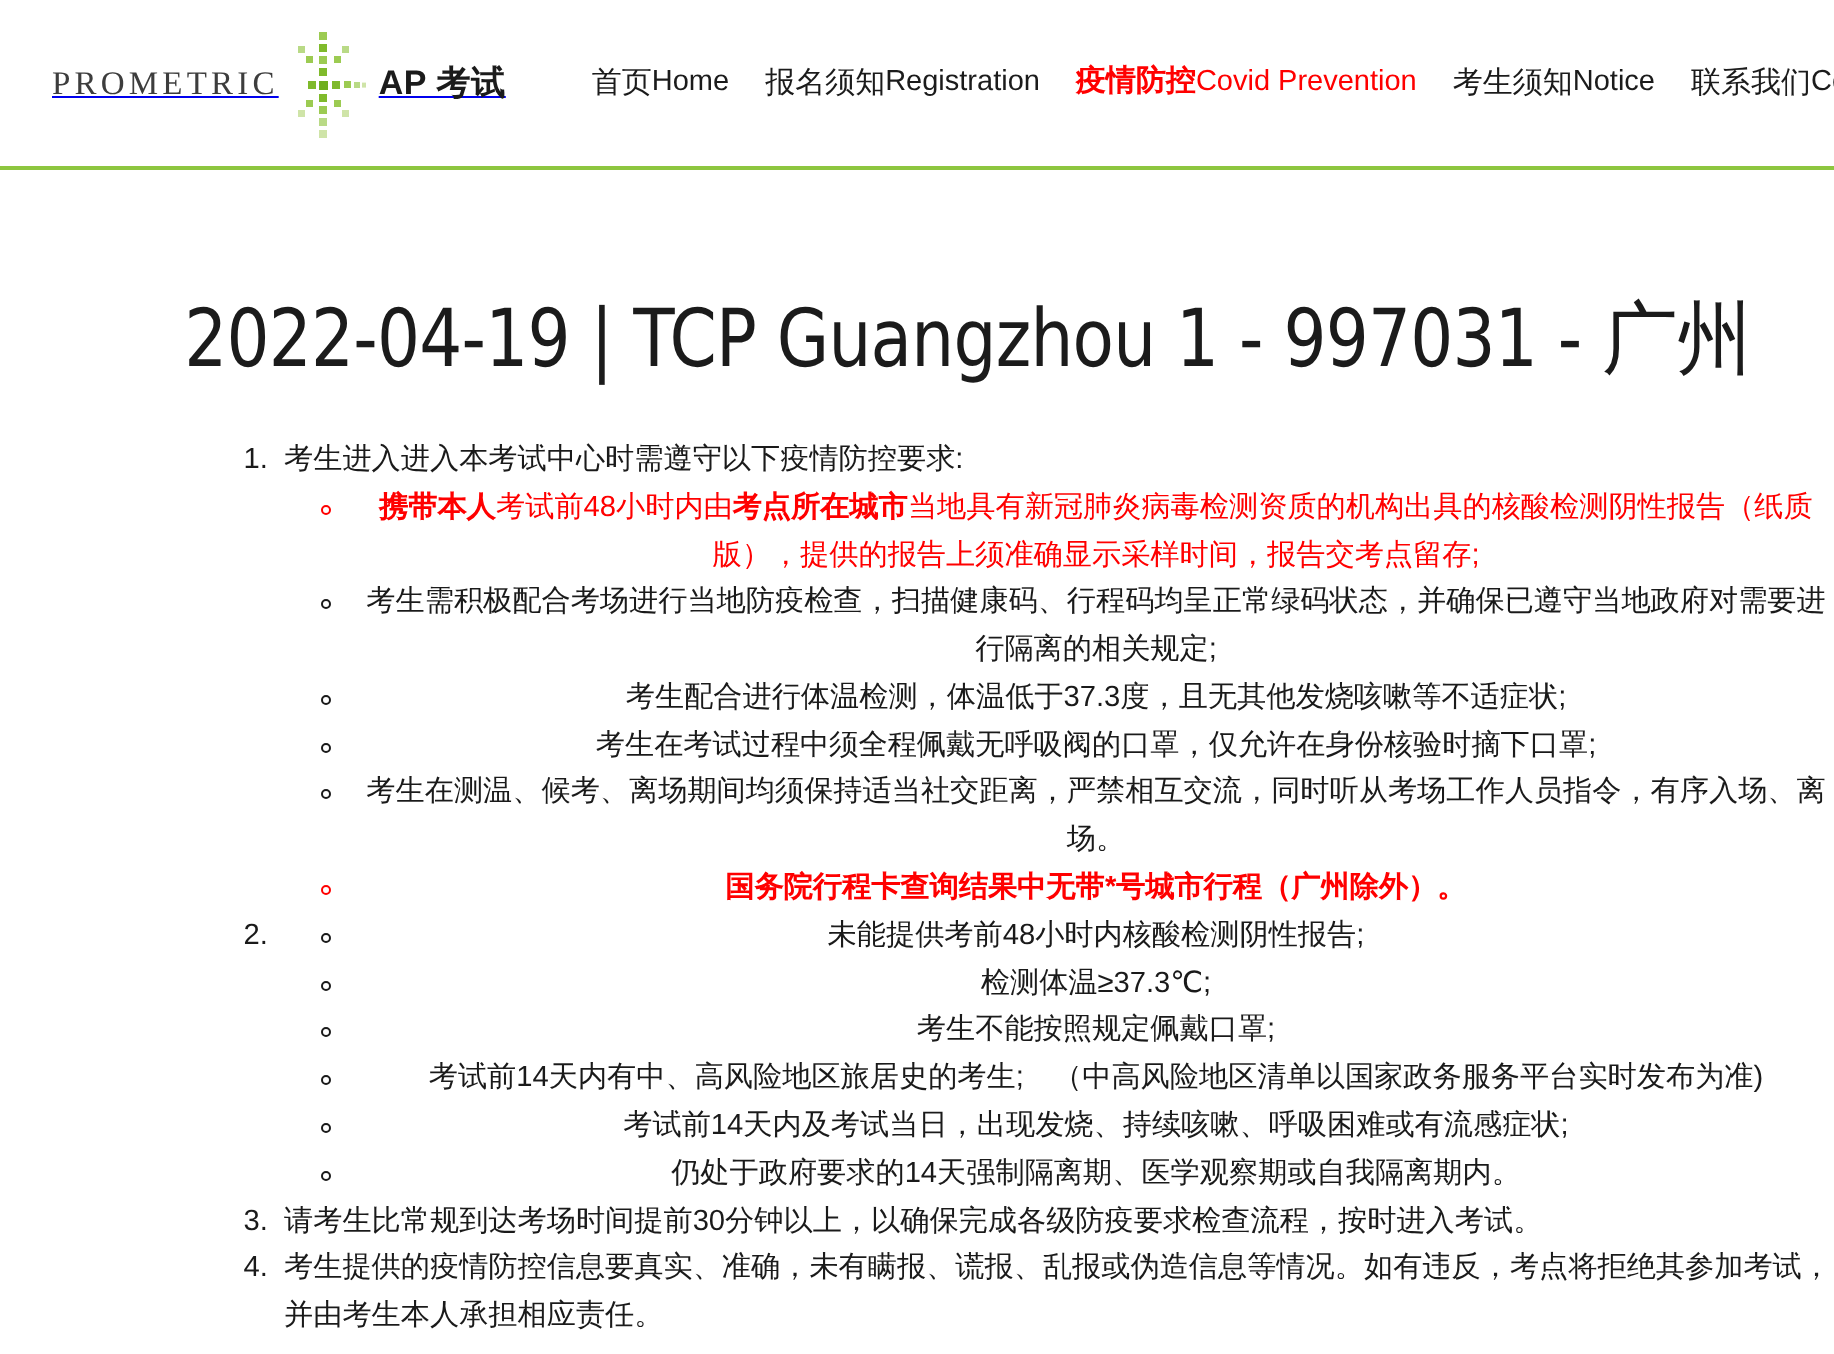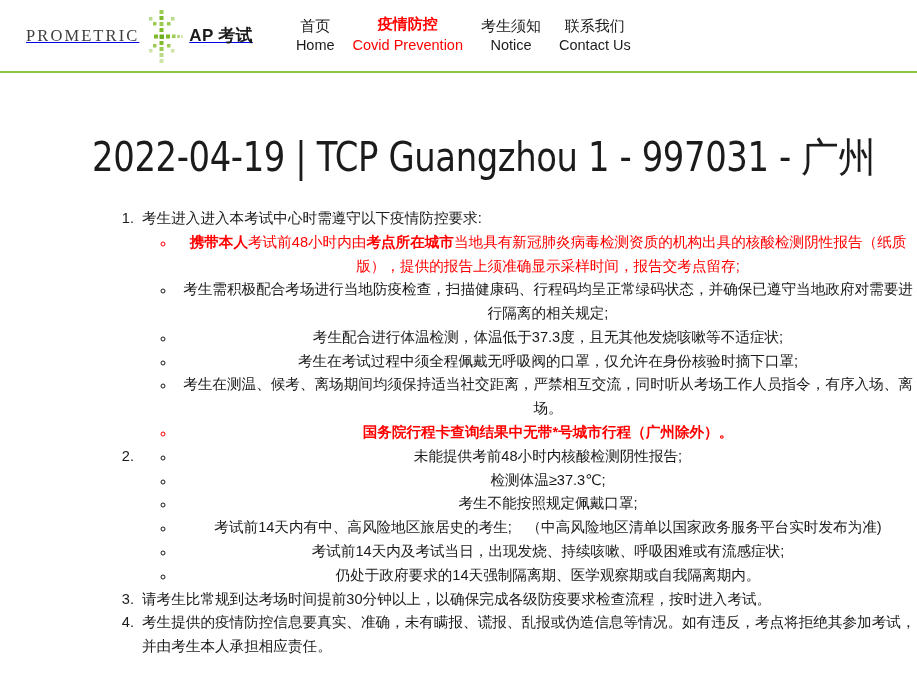--- a/index.html
+++ b/index.html
@@ -13,21 +13,21 @@
     height: 677px;
     overflow: hidden;
     font-family: "Liberation Sans", "DejaVu Sans", sans-serif;
     color: #1a1a1a;
     -webkit-font-smoothing: antialiased;
   }
 
   
   .site-header {
     position: relative;
-    height: 73px;
+    height: 85px;
     box-sizing: border-box;
     border-bottom: 2px solid #8dc63f;
     display: flex;
     align-items: center;
   }
 
   .brand {
     display: flex;
     align-items: center;
     margin-left: 26px;
@@ -61,21 +61,21 @@
 
   
   .main-nav {
     margin-left: 34px;
     display: flex;
     align-items: flex-start;
     gap: 0px;
   }
   .nav-item {
     display: flex;
-    flex-direction: column;
+    flex-direction: row;
     align-items: center;
     text-decoration: none;
     color: #1b1b1b;
     padding: 0 9px;
     line-height: 1.32;
     cursor: pointer;
   }
   .nav-item .nav-zh {
     font-size: 15px;
     white-space: nowrap;
@@ -183,20 +183,24 @@
       </svg>
     </span>
 
     <span class="brand-product">AP 考试</span>
   </a>
 
   <nav class="main-nav">
     <a class="nav-item" href="#">
       <span class="nav-zh">首页</span>
       <span class="nav-en">Home</span>
+    </a>
+    <a class="nav-item" href="#">
+      <span class="nav-zh">报名须知</span>
+      <span class="nav-en">Registration</span>
     </a>
     <a class="nav-item active" href="#">
       <span class="nav-zh">疫情防控</span>
       <span class="nav-en">Covid Prevention</span>
     </a>
     <a class="nav-item" href="#">
       <span class="nav-zh">考生须知</span>
       <span class="nav-en">Notice</span>
     </a>
     <a class="nav-item" href="#">

